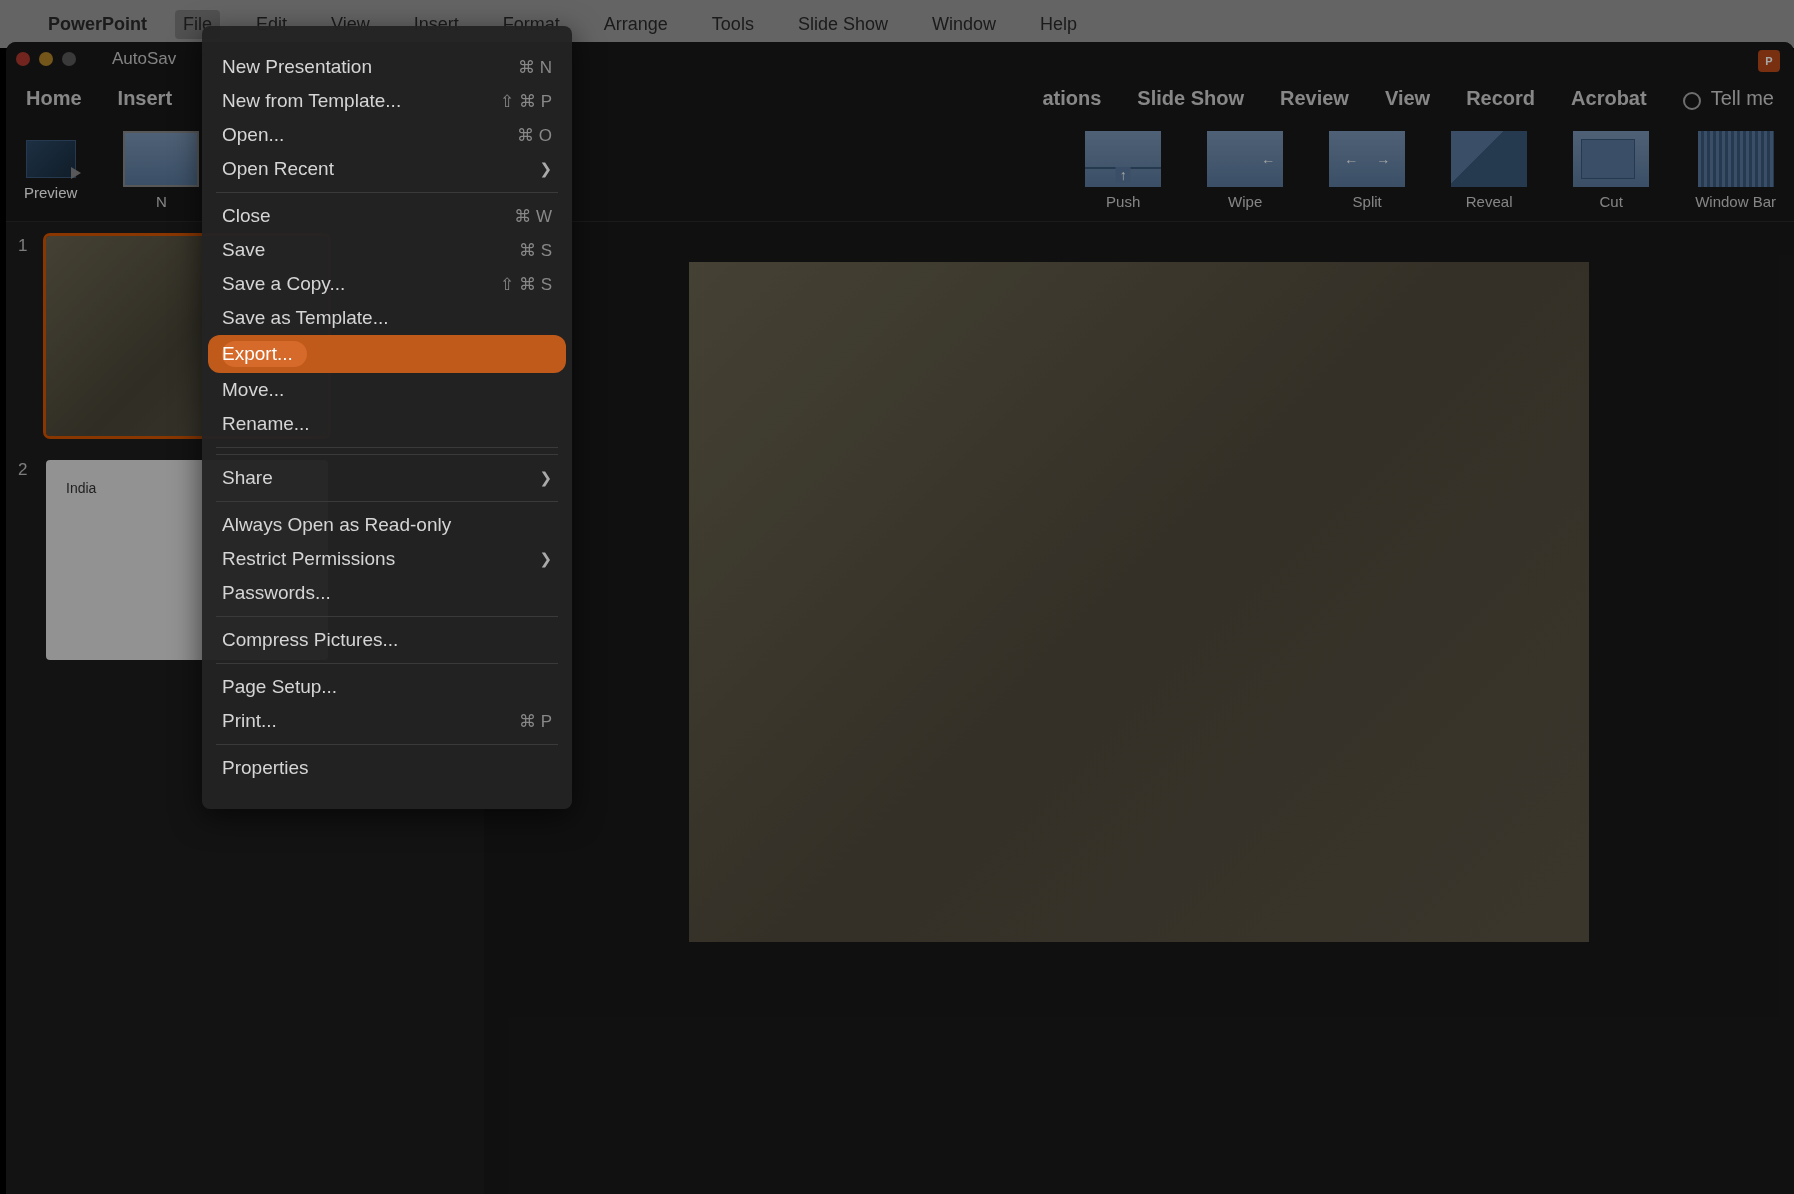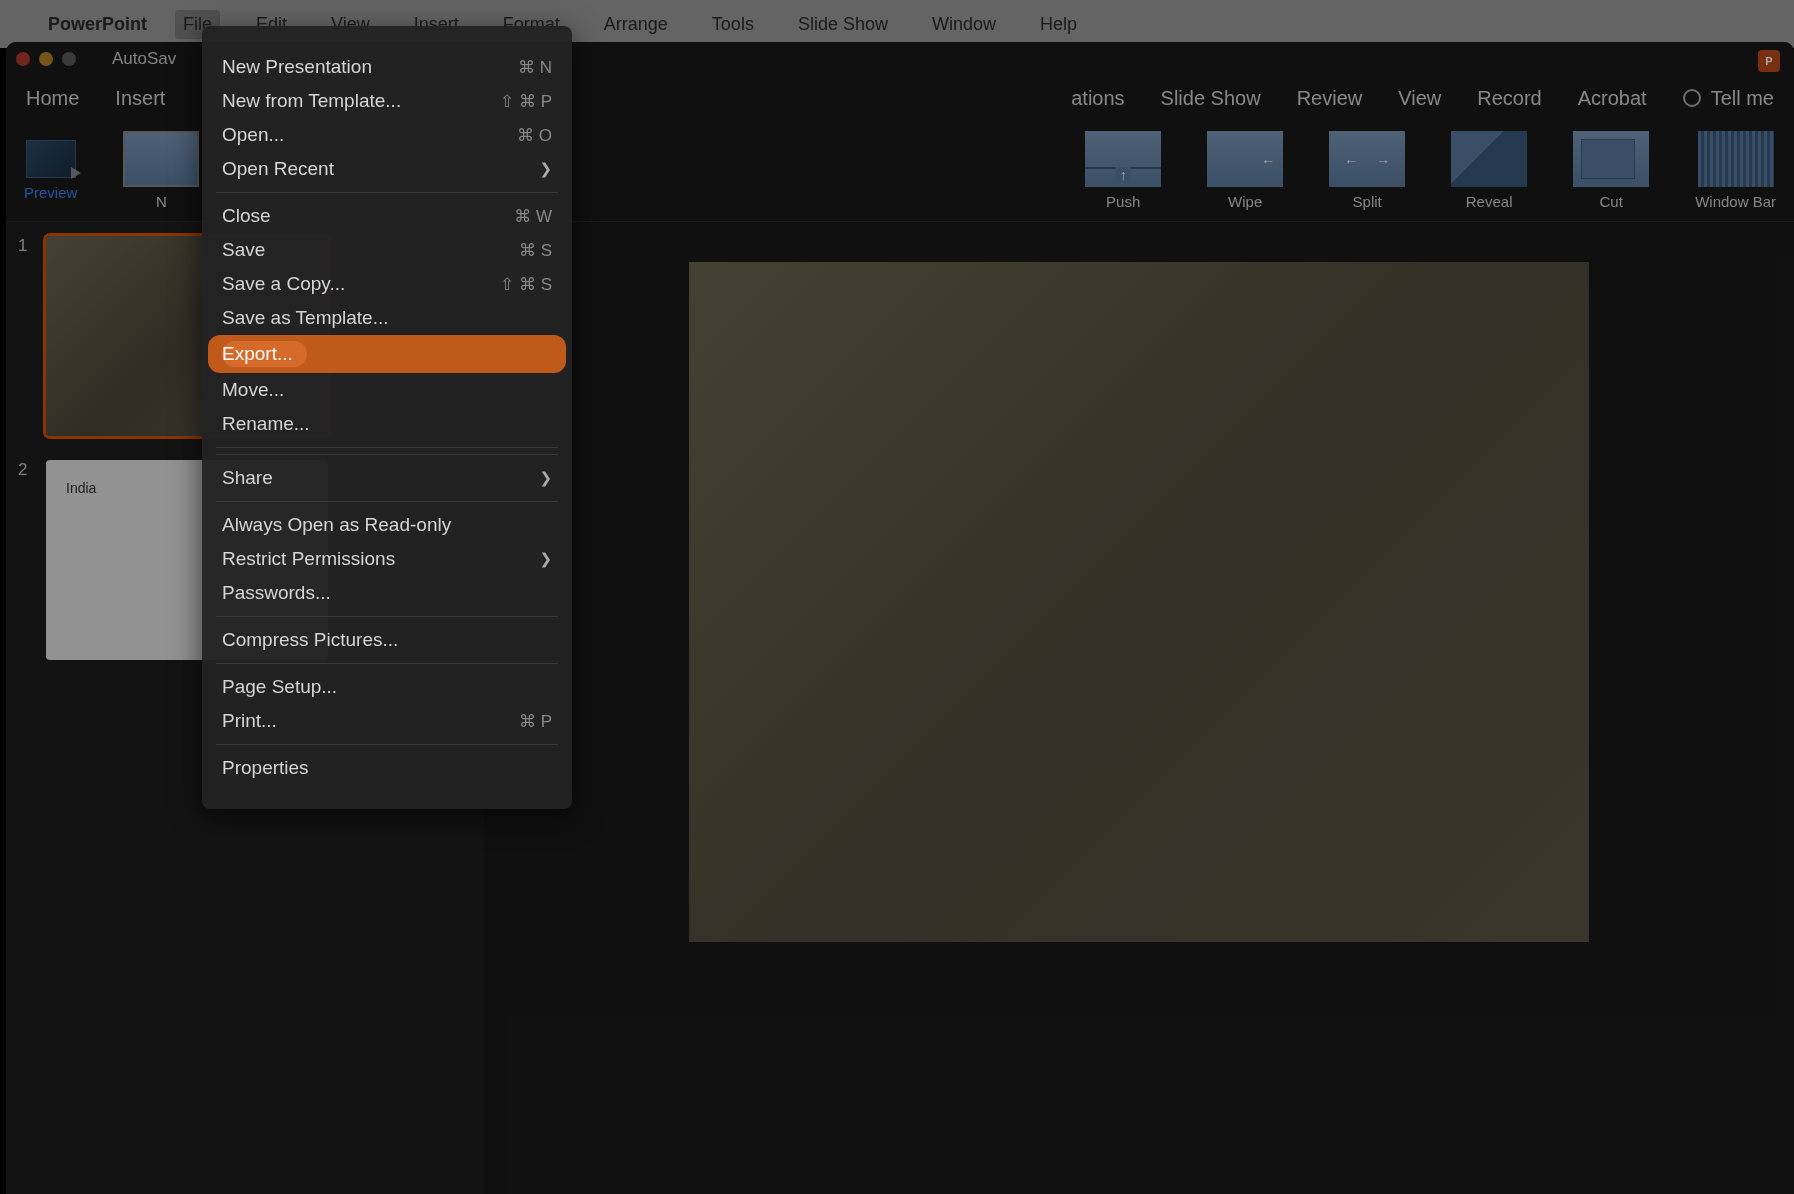--- a/index.html
+++ b/index.html
@@ -17,28 +17,28 @@
 .titlebar { height: 34px; display: flex; align-items: center; padding: 0 10px; gap: 8px; background: #1a1a1a; }
 .traffic-lights { display: flex; gap: 9px; }
 .traffic-lights .dot { width: 14px; height: 14px; border-radius: 50%; }
 .dot.red { background: #b03a2e; }
 .dot.yellow { background: #b3842a; }
 .dot.green { background: #5a5a5a; }
 .autosave { margin-left: 28px; color: #c8c8c8; font-size: 17px; }
 
 
 .ribbon-tabs { height: 44px; display: flex; align-items: center; gap: 36px; padding: 0 20px; color: #d0d0d0; font-size: 20px; }
-.ribbon-tabs .tab { cursor: pointer; }
+.ribbon-tabs .tab { cursor: pointer; font-weight: bold; }
 .ribbon-tabs .spacer { flex: 1; }
-.tell-me { display: flex; align-items: center; gap: 10px; }
+.tell-me { display: flex; align-items: flex-end; gap: 10px; }
 .bulb { width: 18px; height: 18px; border: 2px solid #aaa; border-radius: 50%; position: relative; }
 
 
 .ribbon-content { height: 102px; background: #1a1a1a; display: flex; align-items: center; padding: 0 18px; gap: 46px; border-bottom: 1px solid #2a2a2a; }
-.preview-btn { display: flex; flex-direction: column; align-items: center; gap: 6px; color: #3b82f6; font-size: 15px; }
+.preview-btn { display: flex; flex-direction: column; align-items: center; gap: 6px; color: #ffffff; font-size: 15px; }
 .preview-icon { width: 50px; height: 38px; background: linear-gradient(135deg,#2c4966,#1a2d40); border: 1px solid #3a5a7a; position: relative; }
 .preview-icon::after { content: ''; position: absolute; right: -6px; bottom: -2px; border-left: 10px solid #888; border-top: 6px solid transparent; border-bottom: 6px solid transparent; }
 
 .transition-item { display: flex; flex-direction: column; align-items: center; gap: 6px; color: #ccc; font-size: 15px; }
 .trans-thumb { width: 76px; height: 56px; background: linear-gradient(180deg,#7a95b5,#5a7a9e); position: relative; }
 .trans-thumb.none { border: 2px solid #888; }
 .trans-thumb.push::after { content:'↑'; position:absolute; bottom:4px; left:50%; transform:translateX(-50%); color:#fff; font-size:14px; background:#5a7a9e; padding:0 4px; }
 .trans-thumb.push::before { content:''; position:absolute; left:0; right:0; bottom:18px; border-top:2px solid #3a5a7a; }
 .trans-thumb.wipe::after { content:'←'; position:absolute; top:50%; right:8px; transform:translateY(-50%); color:#fff; font-size:14px; }
 .trans-thumb.split { display:flex; justify-content:center; align-items:center; gap:18px; }

